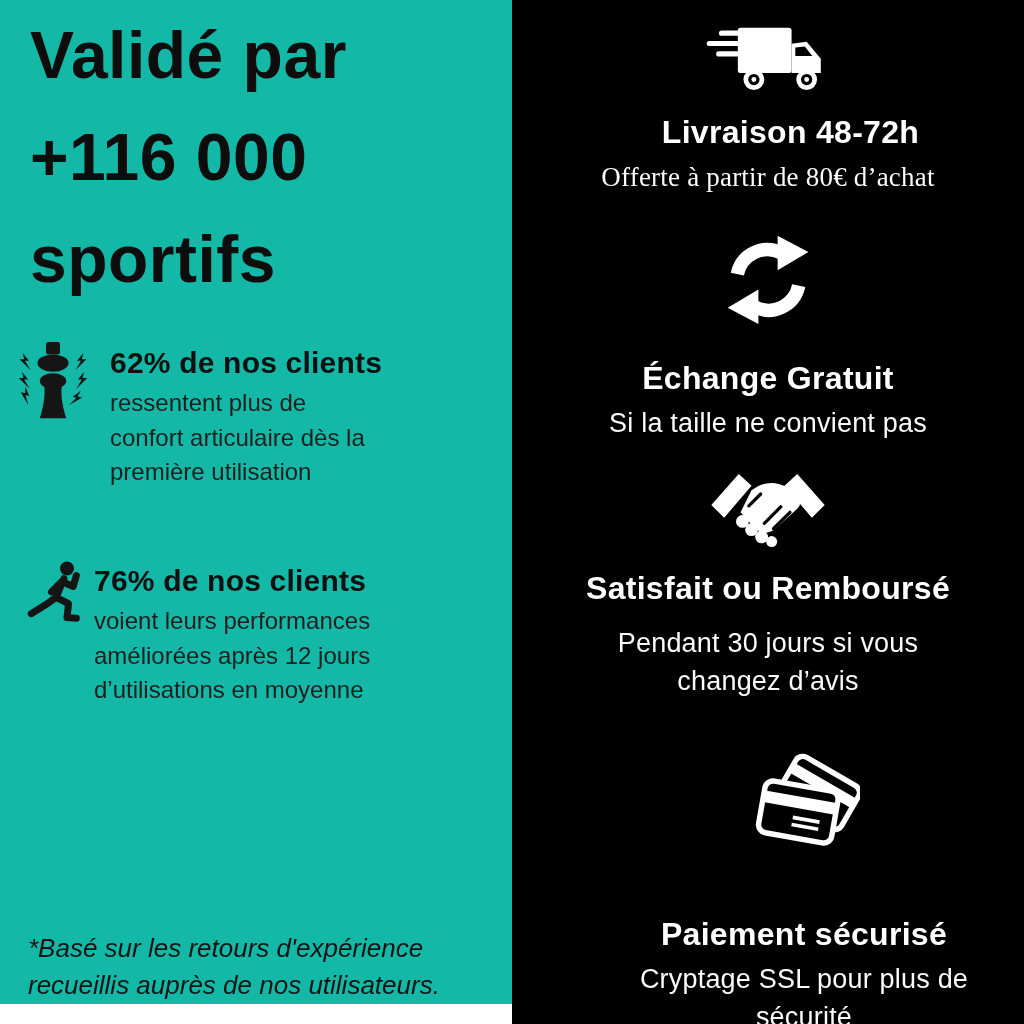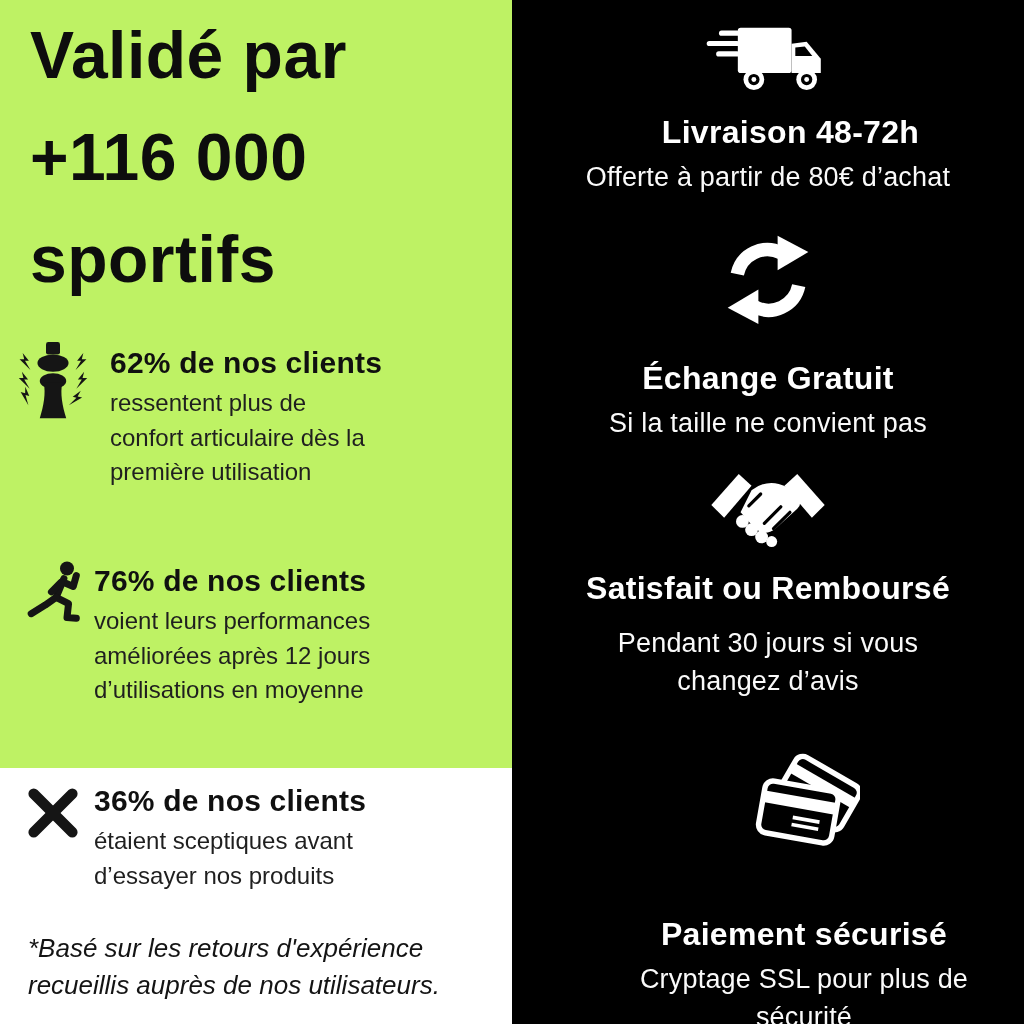--- a/index.html
+++ b/index.html
@@ -4,21 +4,21 @@
 <style>
   html,body{margin:0;padding:0;}
   body{
     width:1024px;height:1024px;
     font-family:"Liberation Sans","DejaVu Sans",sans-serif;
     background:#ffffff;
   }
   .canvas{position:relative;width:1024px;height:1024px;overflow:hidden;background:#ffffff;}
 
   
-  .left-panel{position:absolute;left:0;top:0;width:512px;height:768px;background:#bef264;}
+  .left-panel{position:absolute;left:0;top:0;width:512px;height:1004px;background:#14b8a6;}
   .title{
     position:absolute;left:30px;top:4px;margin:0;
     font-size:66px;line-height:102px;font-weight:700;
     letter-spacing:.5px;color:#0d0d0d;white-space:pre-line;
   }
   .stat{position:absolute;left:18px;width:470px;display:flex;align-items:flex-start;}
   .stat-icon{flex:0 0 70px;width:70px;display:flex;justify-content:center;}
   .stat-text{padding-top:8px;margin-left:6px;}
   .stat-title{font-size:30px;font-weight:700;color:#101010;letter-spacing:.2px;}
   .stat-body{font-size:24px;line-height:34.5px;color:#1f1f1f;margin-top:6px;white-space:pre-line;}
@@ -32,21 +32,21 @@
     position:absolute;left:28px;top:930px;margin:0;width:460px;
     font-size:26px;line-height:37px;font-style:italic;color:#141414;white-space:pre-line;
   }
 
   
   .right-panel{position:absolute;left:512px;top:0;width:512px;height:1024px;background:#000000;color:#ffffff;}
   .feature{position:absolute;left:0;width:512px;text-align:center;}
   .f-icon svg{display:block;margin:0 auto;}
   .f-title{font-size:32px;line-height:40px;font-weight:700;letter-spacing:.3px;color:#ffffff;}
   .f-sub{font-size:27px;line-height:38px;font-weight:400;letter-spacing:.2px;color:#fafafa;white-space:pre-line;}
-  .feature-1{top:16px;}  .feature-1 .f-title{margin-top:16px;padding-left:45px;} .feature-1 .f-sub{margin-top:6px;}
+  .feature-1{top:16px;}  .feature-1 .f-title{margin-top:16px;padding-left:45px;} .feature-1 .f-sub{margin-top:6px;font-family:Liberation Serif, serif;}
   .feature-2{top:230px;} .feature-2 .f-title{margin-top:32px;} .feature-2 .f-sub{margin-top:6px;}
   .feature-3{top:466px;} .feature-3 .f-title{margin-top:14px;} .feature-3 .f-sub{margin-top:16px;}
   .feature-4{top:748px;padding-left:36px;} .feature-4 .f-title{margin-top:62px;} .feature-4 .f-sub{margin-top:6px;}
 </style>
 </head>
 <body>
 
 <div class="canvas">
 
   <section class="left-panel">
@@ -103,35 +103,20 @@
         </svg>
       </div>
       <div class="stat-text">
         <div class="stat-title">76% de nos clients</div>
         <div class="stat-body">voient leurs performances
 améliorées après 12 jours
 d’utilisations en moyenne</div>
       </div>
     </div>
 
-    <div class="stat stat-3">
-      <div class="stat-icon">
-        <svg width="54" height="54" viewBox="0 0 56 56" xmlns="http://www.w3.org/2000/svg">
-          <g stroke="#151515" stroke-width="11" stroke-linecap="round">
-            <path d="M8 8 L48 48"></path>
-            <path d="M48 8 L8 48"></path>
-          </g>
-        </svg>
-      </div>
-      <div class="stat-text">
-        <div class="stat-title">36% de nos clients</div>
-        <div class="stat-body">étaient sceptiques avant
-d’essayer nos produits</div>
-      </div>
-    </div>
 
     <p class="footnote">*Basé sur les retours d'expérience
 recueillis auprès de nos utilisateurs.</p>
   </section>
 
   <section class="right-panel">
 
     <div class="feature feature-1">
       <div class="f-icon">
         <svg width="132" height="80" viewBox="0 0 140 82" xmlns="http://www.w3.org/2000/svg">

